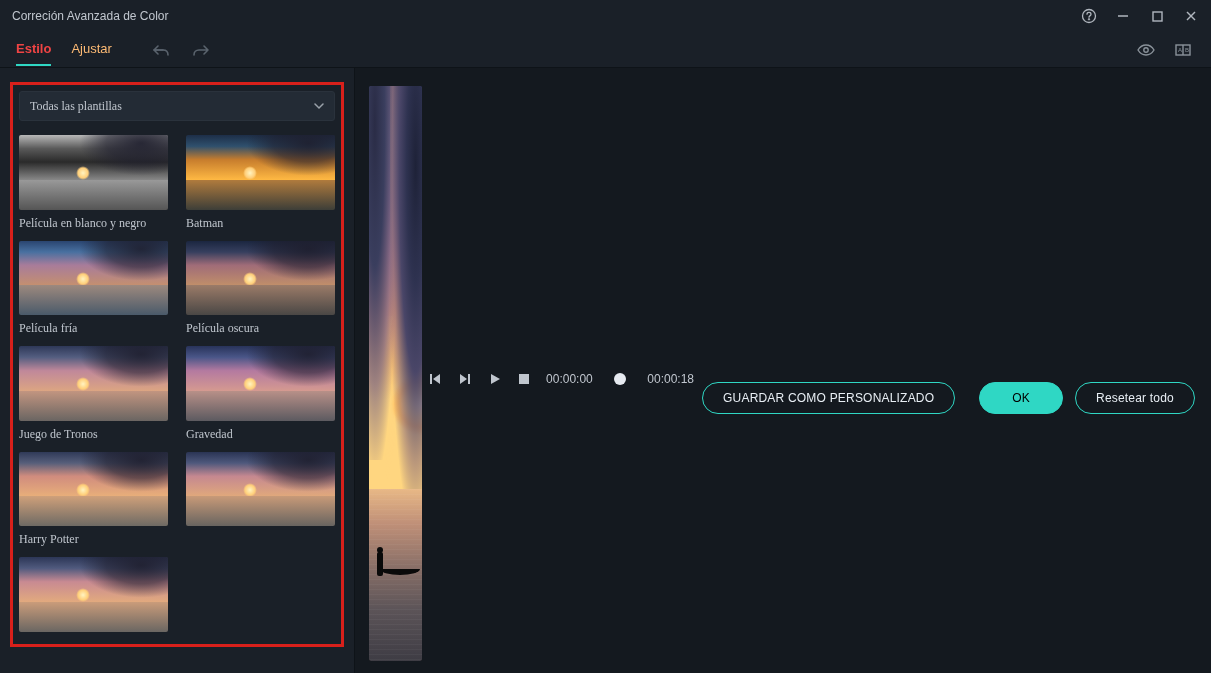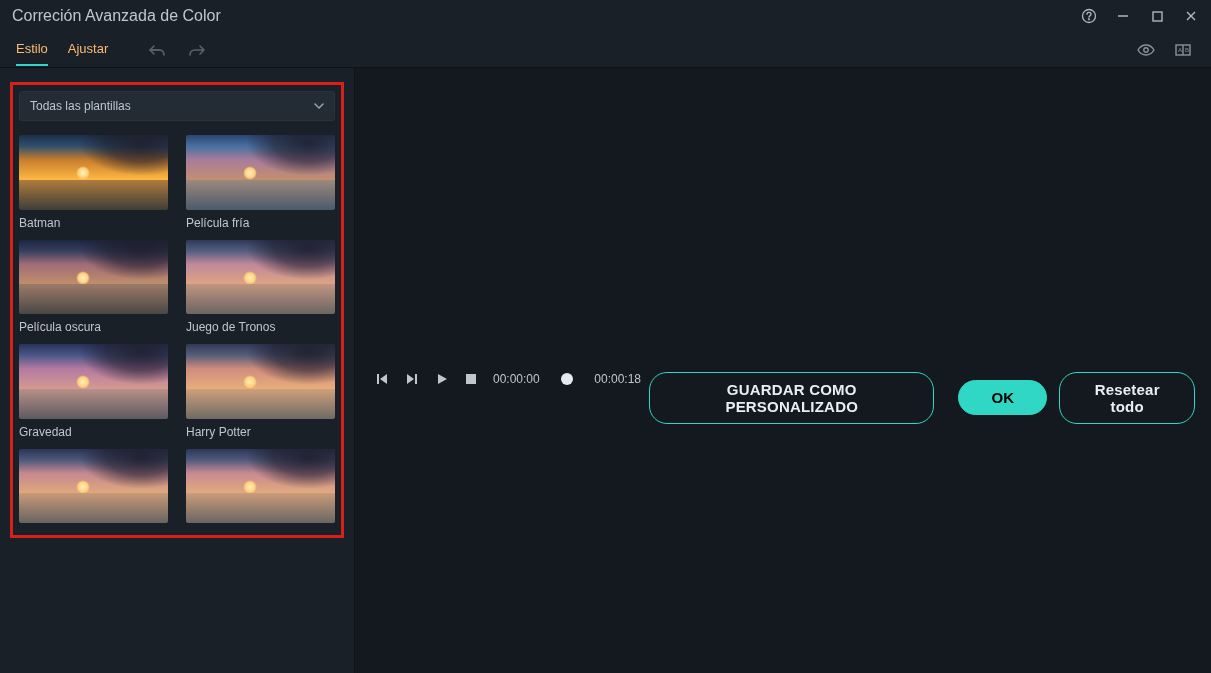--- a/index.html
+++ b/index.html
@@ -14,21 +14,21 @@
   display: flex;
   flex-direction: column;
 }
 .titlebar {
   height: 32px;
   display: flex;
   align-items: center;
   padding: 0 12px;
   background: #1a2028;
 }
-.titlebar-title { flex: 1; font-size: 16px; color: #c0c6ce; }
+.titlebar-title { flex: 1; font-size: 12px; color: #c0c6ce; }
 .titlebar-actions { display: flex; align-items: center; gap: 18px; }
 .titlebar-actions .win-btn {
   width: 16px; height: 16px;
   display: flex; align-items: center; justify-content: center;
   cursor: pointer; color: #b0b6be;
 }
 .titlebar-actions .win-btn svg { stroke: currentColor; }
 
 .tabs-row {
   display: flex;
@@ -39,39 +39,41 @@
   background: #1a2028;
 }
 .tabs { display: flex; gap: 20px; }
 .tab {
   padding: 8px 0;
   cursor: pointer;
   font-size: 13px;
   color: #fdba74;
 }
 .tab.active {
-  color: #fdba74;
+  color: #ef4444;
   border-bottom: 2px solid #2fd7c4;
+  font-weight: bold;
 }
 .tabs-mid { flex: 1; display:flex; align-items:center; padding-left: 40px; gap: 22px; }
 .tabs-mid .hist-btn { color: #5a636d; cursor: pointer; }
 .tabs-right { display: flex; align-items: center; gap: 20px; padding-right: 4px; }
 .tabs-right .tool-btn { color: #8a929a; cursor: pointer; }
 
 .main {
   flex: 1;
   display: flex;
   overflow: hidden;
 }
 .sidebar {
   width: 355px;
   background: #1a2028;
   padding: 14px 10px 10px 10px;
   border-right: 1px solid #0e1318;
   overflow-y: auto;
+  font-family: Liberation Serif, serif;
 }
 .highlight-box {
   border: 3px solid #d8201b;
   padding: 6px 6px;
 }
 .dropdown {
   background: #232b35;
   border: 1px solid #2a323c;
   border-radius: 3px;
   height: 30px;
@@ -225,22 +227,22 @@
   align-items: center;
   padding: 14px 2px 2px 2px;
   gap: 12px;
 }
 .btn {
   border: 1.5px solid #2fd7c4;
   color: #e8eef4;
   background: transparent;
   padding: 8px 20px;
   border-radius: 18px;
-  font-size: 15px;
-  font-weight: 700;
+  font-size: 12px;
+  font-weight: 400;
   cursor: pointer;
   letter-spacing: 0.2px;
   margin-top: 36px;
 }
 .btn.primary {
   background: #2fd7c4;
   color: #000000;
   padding: 8px 32px;
 }
 .spacer { flex: 1; }
@@ -320,20 +322,29 @@
 
   <div class="sidebar">
     <div class="highlight-box">
       <div class="dropdown">
         <span>Todas las plantillas</span>
         <svg class="chev" viewBox="0 0 10 10" fill="none">
             <path d="M1 3l4 4 4-4" stroke="#9aa2aa" stroke-width="1.5" stroke-linecap="round"></path>
           </svg>
       </div>
       <div class="templates-grid" id="templates-grid">
+          <div class="template-item">
+            <div class="thumb v-bw">
+              <div class="sky"></div>
+              <div class="clouds"></div>
+              <div class="sun" style="left:38%;top:42%"></div>
+              <div class="sea"></div>
+            </div>
+            <div class="template-label">Película en blanco y negro</div>
+          </div>
           <div class="template-item">
             <div class="thumb v-batman">
               <div class="sky"></div>
               <div class="clouds"></div>
               <div class="sun" style="left:38%;top:42%"></div>
               <div class="sea"></div>
             </div>
             <div class="template-label">Batman</div>
           </div>
           <div class="template-item">

